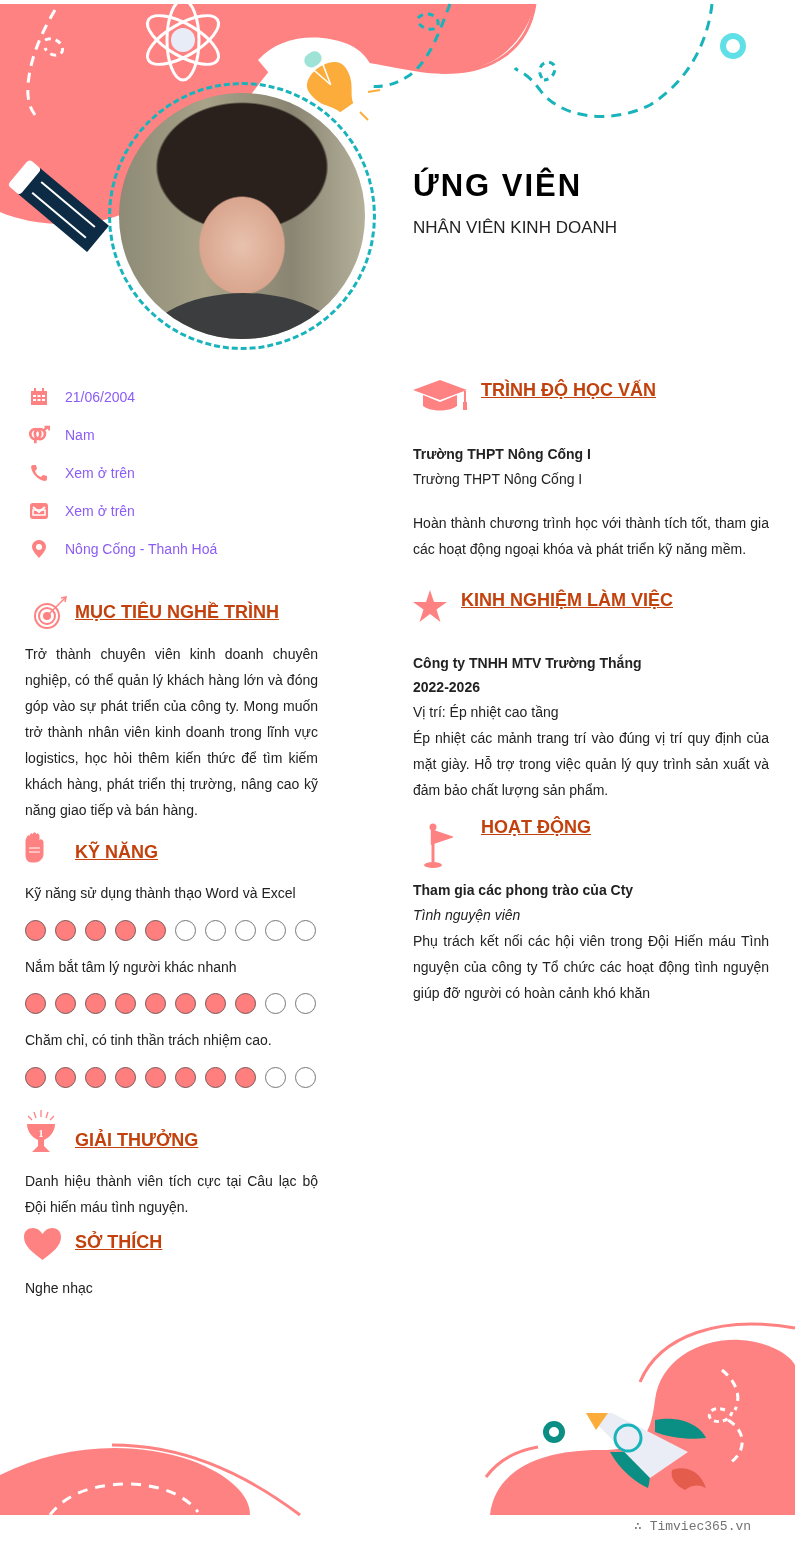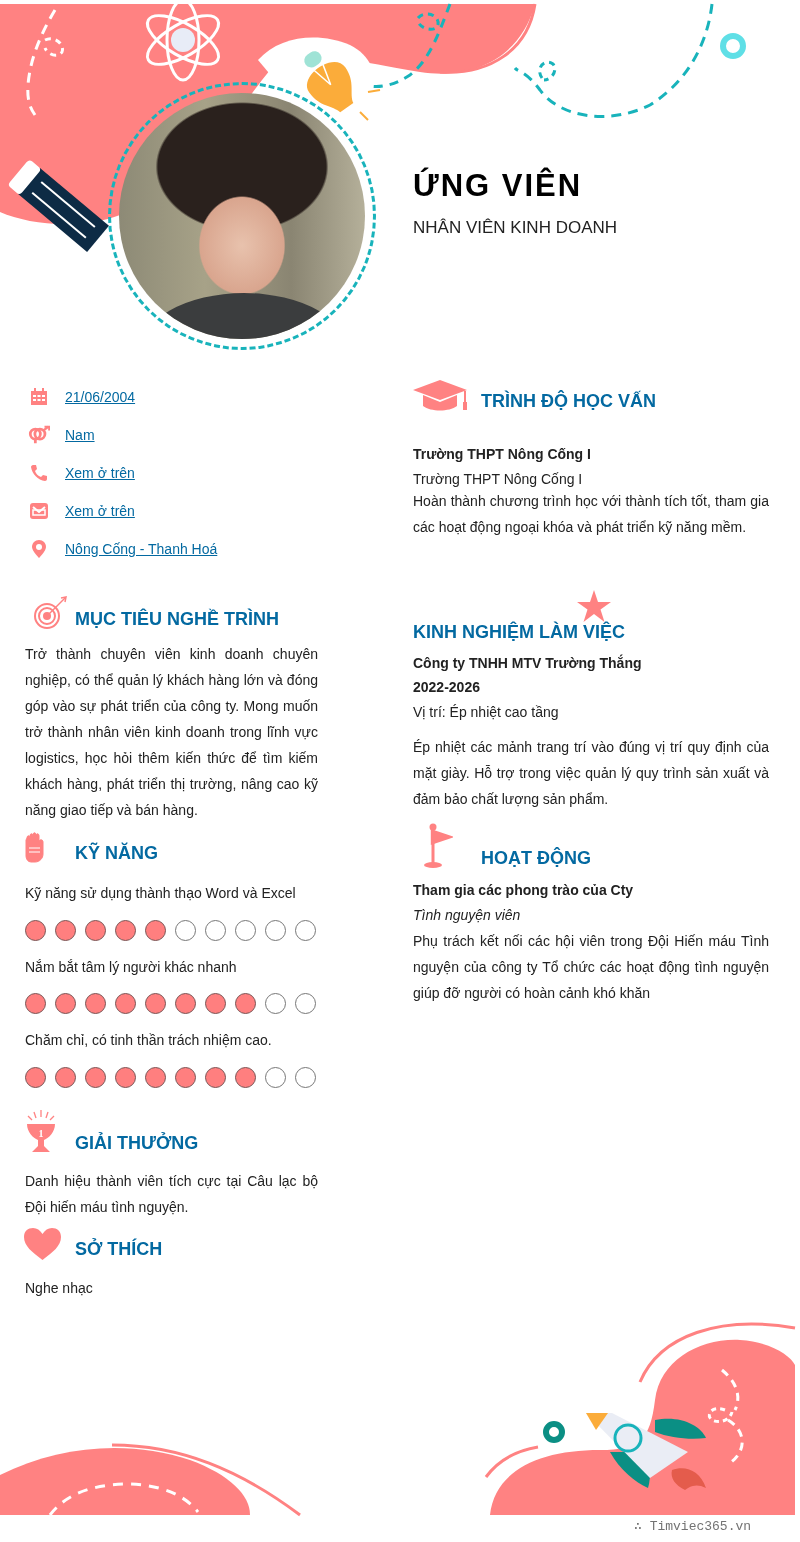--- a/index.html
+++ b/index.html
@@ -11,24 +11,24 @@
   .avatar-wrap { position: absolute; left: 108px; top: 82px; width: 268px; height: 268px; border-radius: 50%; border: 3px dashed #18b3bb; }
   .avatar { position: absolute; left: 8px; top: 8px; width: 246px; height: 246px; border-radius: 50%; overflow: hidden;
             background: radial-gradient(ellipse 70px 80px at 50% 62%, #e8c2ad 0%, #d9a58e 60%, transparent 62%),
                         radial-gradient(ellipse 120px 90px at 50% 30%, #2a211d 0%, #2a211d 70%, transparent 72%),
                         linear-gradient(90deg,#8d8a76 0%, #a7a288 35%, #8a8572 70%, #b5b09a 100%); }
   .avatar .shirt { position:absolute; left:20px; top:200px; width:210px; height:120px; border-radius:50%; background:#3b3d3e; }
 
   .name { left: 413px; top: 168px; font-size: 31px; font-weight: 700; letter-spacing: 2px; color: #000000; }
   .role { left: 413px; top: 218px; font-size: 17px; color: #222; }
 
-  .contact-item { position: absolute; left: 28px; height: 24px; display: flex; align-items: center; font-size: 14px; color: #0369a1; text-decoration: underline; }
+  .contact-item { position: absolute; left: 28px; height: 24px; display: flex; align-items: center; font-size: 14px; color: #8b5cf6; }
   .contact-item .ic { width: 22px; height: 22px; display: inline-flex; align-items: center; justify-content: center; margin-right: 15px; }
 
-  .sec-head { position: absolute; display: flex; align-items: flex-end; font-size: 18px; font-weight: 700; color: #0369a1; }
+  .sec-head { position: absolute; display: flex; align-items: flex-start; font-size: 18px; font-weight: 700; color: #c2410c; text-decoration: underline; }
   .sec-head .hicon { display: inline-flex; align-items: center; justify-content: center; }
 
   .para { position: absolute; font-size: 14px; line-height: 26px; color: #222; text-align: justify; }
   .bold { font-weight: 700; }
 
   .skill-label { position: absolute; left: 25px; font-size: 14px; color: #222; }
   .dots { position: absolute; left: 25px; display: flex; gap: 9px; }
   .dot { width: 21px; height: 21px; border-radius: 50%; border: 1.5px solid #777; background: #fff; }
   .dot.on { background: #ff7f7f; border-color: #7a5555; }
 
@@ -177,21 +177,21 @@
 </div>
 <div class="para" style="left:25px; top:641px; width:293px;">  Trở thành chuyên viên kinh doanh chuyên nghiệp, có thể quản lý khách hàng lớn và đóng góp vào sự phát triển của công ty. Mong muốn trở thành nhân viên kinh doanh trong lĩnh vực logistics, học hỏi thêm kiến thức để tìm kiếm khách hàng, phát triển thị trường, nâng cao kỹ năng giao tiếp và bán hàng.</div>
 
 <div class="sec-head" style="left:24px; top:832px;">
   <span class="hicon" style="width:51px; justify-content:flex-start">
     <svg width="22" height="32" viewBox="0 0 22 32">
         <path d="M3,6 C3,3 6,3 6,6 L6,4 C6,1 9,1 9,4 L9,3 C9,0 12,0 12,3 L12,4 C12,1 15,1 15,4 L15,10 C15,7 19,7 19,10 L19,22 C19,26 16,30 11,30 L7,30 C4,30 2,27 2,24 L2,8 Z" fill="#ff8282" stroke="#ff8282"></path>
         <path d="M5,16 L16,16 M5,20 L16,20" stroke="#fff" stroke-width="1"></path>
       </svg>
   </span>
-  <span style="">KỸ NĂNG</span>
+  <span style="margin-top:10px">KỸ NĂNG</span>
 </div>
 
 <div class="skill-label" style="top:885px">Kỹ năng sử dụng thành thạo Word và Excel</div>
 <div class="dots" style="top:920px">
     <span class="dot on"></span>
     <span class="dot on"></span>
     <span class="dot on"></span>
     <span class="dot on"></span>
     <span class="dot on"></span>
     <span class="dot"></span>
@@ -261,34 +261,34 @@
         <path d="M0,10 L27,0 L54,10 L27,20 Z" fill="#ff8282"></path>
         <path d="M10,15 L10,26 C18,32 36,32 44,26 L44,15 L27,22 Z" fill="#ff8282"></path>
         <line x1="52" y1="11" x2="52" y2="24" stroke="#ff8282" stroke-width="2"></line>
         <rect x="50" y="22" width="4" height="8" fill="#ff8282"></rect>
       </svg>
   </span>
   <span>TRÌNH ĐỘ HỌC VẤN</span>
 </div>
 <div class="para bold" style="left:413px; top:441px; width:356px;">Trường THPT Nông Cống I</div>
 <div class="para" style="left:413px; top:466px; width:356px;">Trường THPT Nông Cống I</div>
-<div class="para" style="left:413px; top:488px; width:356px;">Hoàn thành chương trình học với thành tích tốt, tham gia các hoạt động ngoại khóa và phát triển kỹ năng mềm.</div>
-
-<div class="sec-head" style="left:413px; top:590px;flex-direction:column;">
+<div class="para" style="left:413px; top:510px; width:356px;">Hoàn thành chương trình học với thành tích tốt, tham gia các hoạt động ngoại khóa và phát triển kỹ năng mềm.</div>
+
+<div class="sec-head" style="left:413px; top:590px;">
   <span class="hicon" style="width:48px; justify-content:flex-start">
     <svg width="34" height="32" viewBox="0 0 34 32">
         <path d="M17,0 L21,12 L34,12 L23.5,19.5 L27.5,32 L17,24 L6.5,32 L10.5,19.5 L0,12 L13,12 Z" fill="#ff8282"></path>
       </svg>
   </span>
   <span>KINH NGHIỆM LÀM VIỆC</span>
 </div>
 <div class="para bold" style="left:413px; top:650px; width:356px;">Công ty TNHH MTV Trường Thắng</div>
 <div class="para bold" style="left:413px; top:674px; width:356px;">2022-2026</div>
 <div class="para" style="left:413px; top:699px; width:356px;">Vị trí: Ép nhiệt cao tầng</div>
-<div class="para" style="left:413px; top:725px; width:356px;margin-top:9px;">Ép nhiệt các mảnh trang trí vào đúng vị trí quy định của mặt giày. Hỗ trợ trong việc quản lý quy trình sản xuất và đảm bảo chất lượng sản phẩm.</div>
+<div class="para" style="left:413px; top:725px; width:356px;">Ép nhiệt các mảnh trang trí vào đúng vị trí quy định của mặt giày. Hỗ trợ trong việc quản lý quy trình sản xuất và đảm bảo chất lượng sản phẩm.</div>
 
 <div class="sec-head" style="left:413px; top:823px;">
   <span class="hicon" style="width:68px; justify-content:flex-start">
     <svg width="40" height="46" viewBox="0 0 40 46">
         <circle cx="20" cy="4" r="3.5" fill="#ff8282"></circle>
         <rect x="18.5" y="5" width="3" height="36" fill="#ff8282"></rect>
         <path d="M22,6 L48,14 L22,22 Z" fill="#ff8282" transform="translate(-2,0) scale(0.9,1)"></path>
         <ellipse cx="20" cy="42" rx="9" ry="3" fill="#ff8282"></ellipse>
       </svg>
   </span>

